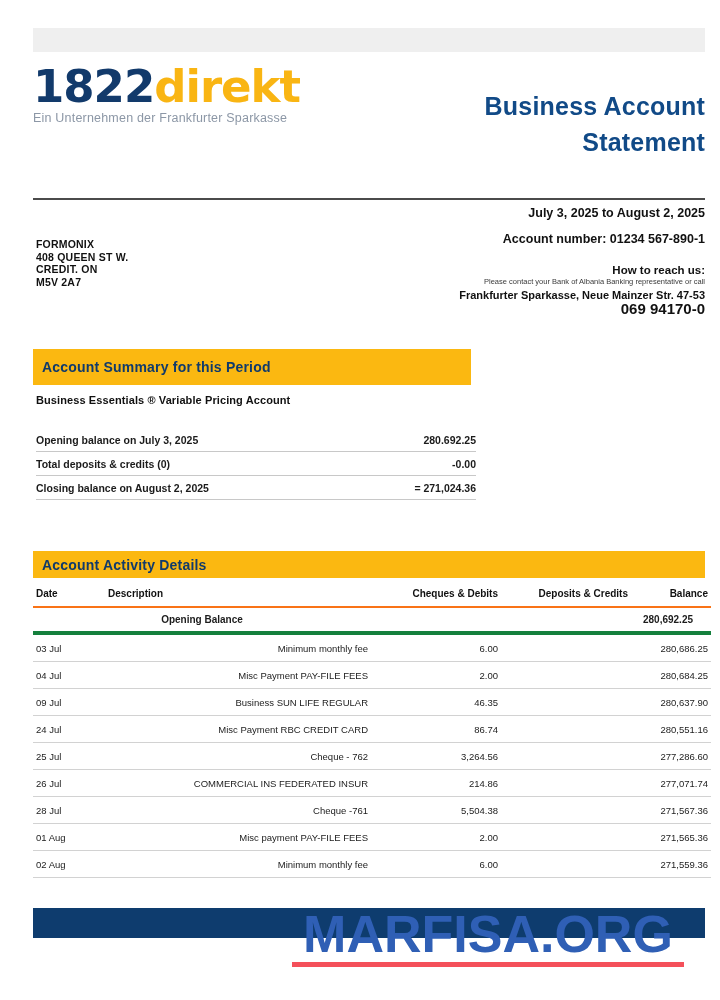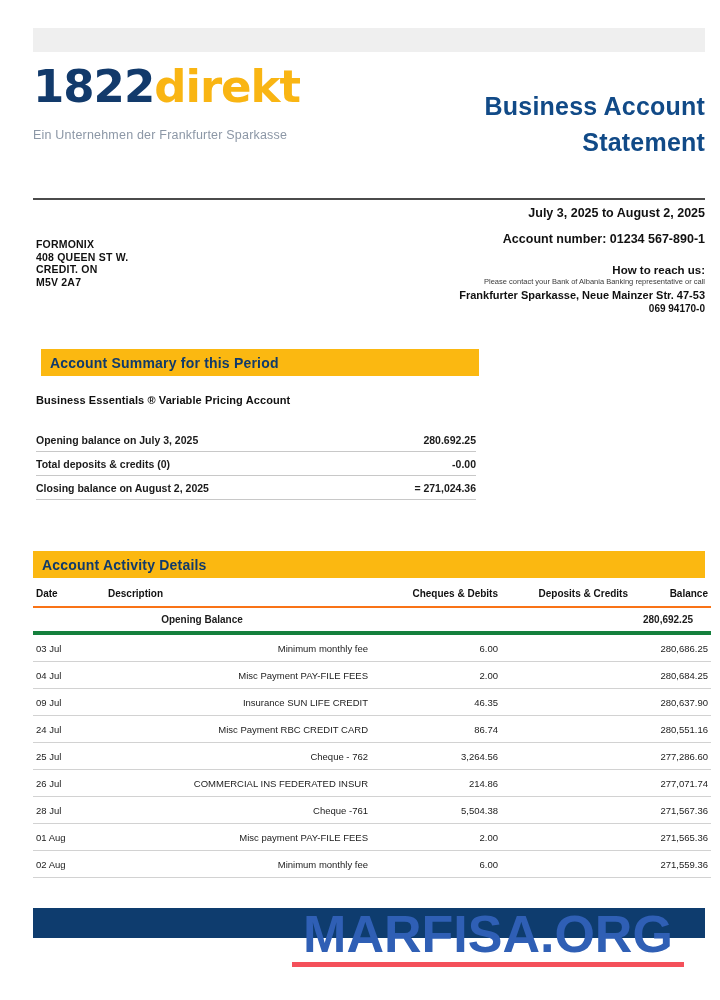--- a/index.html
+++ b/index.html
@@ -48,21 +48,21 @@
     line-height: 46px;
     white-space: nowrap;
   }
   .logo-num { color: #123a6b; }
   .logo-direkt { color: #f9b513; }
   .logo-tagline {
     font-family: "Liberation Sans", sans-serif;
     font-size: 12.5px;
     color: #8c97a6;
     letter-spacing: 0.2px;
-    margin-top: 18px;
+    margin-top: 1px;
   }
 
   
   .doc-title {
     position: absolute;
     right: 15px;
     top: 88px;
     width: 420px;
     text-align: right;
     font-size: 25px;
@@ -124,21 +124,21 @@
     color: #3a3a3a;
     line-height: 12px;
   }
   .meta-branch {
     font-size: 11px;
     font-weight: bold;
     color: #111;
     line-height: 14px;
   }
   .meta-phone {
-    font-size: 10px;
+    font-size: 15px;
     font-weight: bold;
     color: #111;
     line-height: 13px;
   }
 
   
   .banner {
     background: #fbb811;
     color: #103a6b;
     font-size: 14px;
@@ -147,22 +147,21 @@
     display: flex;
     align-items: center;
     padding-left: 9px;
     box-sizing: border-box;
   }
   .banner-summary {
     position: absolute;
     left: 33px;
     top: 349px;
     width: 438px;
-    height: 27px;
-    margin-left: 8px;
+    height: 36px;
   }
   .banner-activity {
     position: absolute;
     left: 33px;
     top: 551px;
     width: 672px;
     height: 27px;
   }
 
   
@@ -357,21 +356,21 @@
       </tr>
       <tr>
         <td class="col-date">04 Jul</td>
         <td class="col-desc">Misc Payment PAY-FILE FEES</td>
         <td class="col-deb r">2.00</td>
         <td class="col-cred r"></td>
         <td class="col-bal r">280,684.25</td>
       </tr>
       <tr>
         <td class="col-date">09 Jul</td>
-        <td class="col-desc">Insurance SUN LIFE CREDIT</td>
+        <td class="col-desc">Business SUN LIFE REGULAR</td>
         <td class="col-deb r">46.35</td>
         <td class="col-cred r"></td>
         <td class="col-bal r">280,637.90</td>
       </tr>
       <tr>
         <td class="col-date">24 Jul</td>
         <td class="col-desc">Misc Payment RBC CREDIT CARD</td>
         <td class="col-deb r">86.74</td>
         <td class="col-cred r"></td>
         <td class="col-bal r">280,551.16</td>

